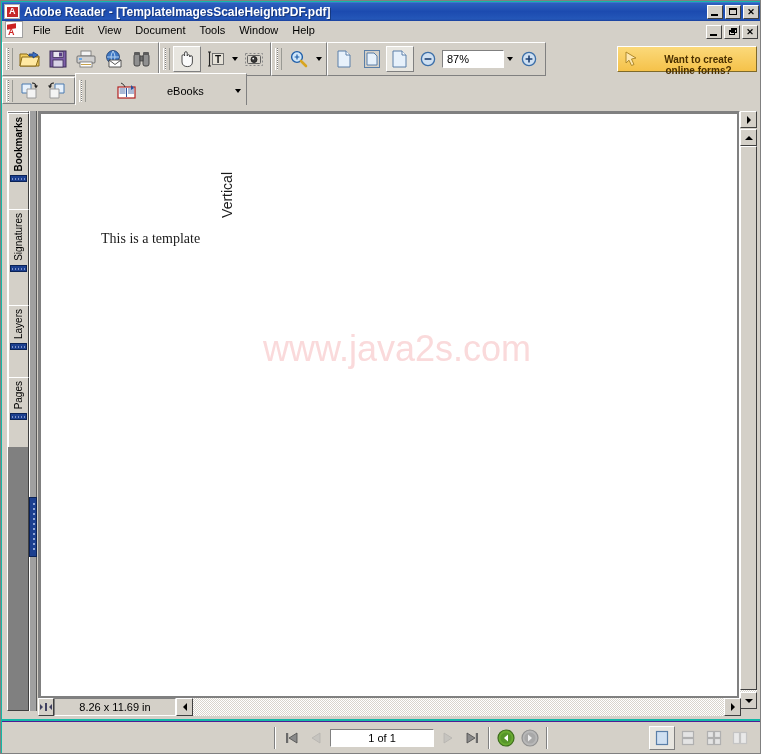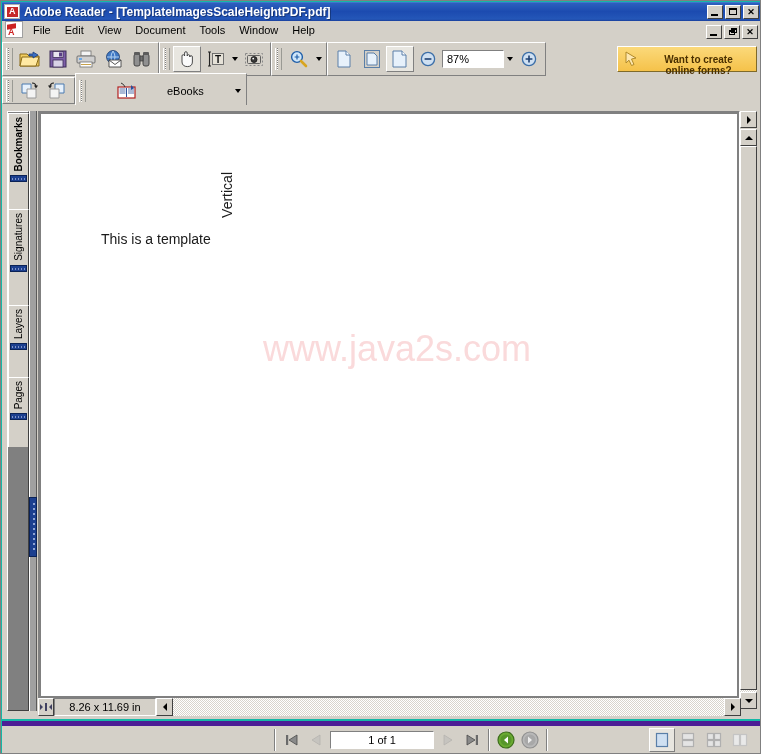--- a/index.html
+++ b/index.html
@@ -381,21 +381,21 @@
     background: #ffffff;
     box-sizing: border-box;
     overflow: hidden;
   }
   .doc-text-h {
     position: absolute;
     left: 60px; top: 117px;
     font-size: 14px;
     color: #1a1a1a;
     white-space: nowrap;
-    font-family: Liberation Sans, sans-serif;
+    font-family: Liberation Serif, serif;
   }
   .doc-text-v {
     position: absolute;
     left: 178px; top: 58px;
     font-size: 14px;
     color: #1a1a1a;
     white-space: nowrap;
     writing-mode: vertical-rl;
     transform: rotate(180deg);
     font-family: "Liberation Sans", sans-serif;
@@ -450,21 +450,21 @@
   .hstrip {
     position: absolute;
     left: 36px; bottom: 3px;
     width: 703px; height: 18px;
     background: #d4d0c8;
     box-sizing: border-box;
     display: flex;
     align-items: stretch;
   }
   .pagesize-box {
-    width: 102px;
+    width: 122px;
     height: 18px;
     background: #d4d0c8;
     border: 1px solid;
     border-color: #808080 #ffffff #ffffff #808080;
     box-sizing: border-box;
     font-size: 11px;
     line-height: 16px;
     text-align: center;
     color: #000000;
     flex: 0 0 auto;
@@ -478,21 +478,21 @@
     flex: 0 0 auto;
     background: #d4d0c8;
   }
 
   
   .statusbar {
     position: absolute;
     left: 1px; top: 720px;
     width: 759px; height: 32px;
     background: #d4d0c8;
-    border-top: 5px solid #4c1d95;
+    border-top: 1px solid #4c1d95;
     box-sizing: border-box;
     display: flex;
     align-items: center;
   }
   .sb-group {
     display: flex;
     align-items: center;
     height: 26px;
     box-sizing: border-box;
   }

